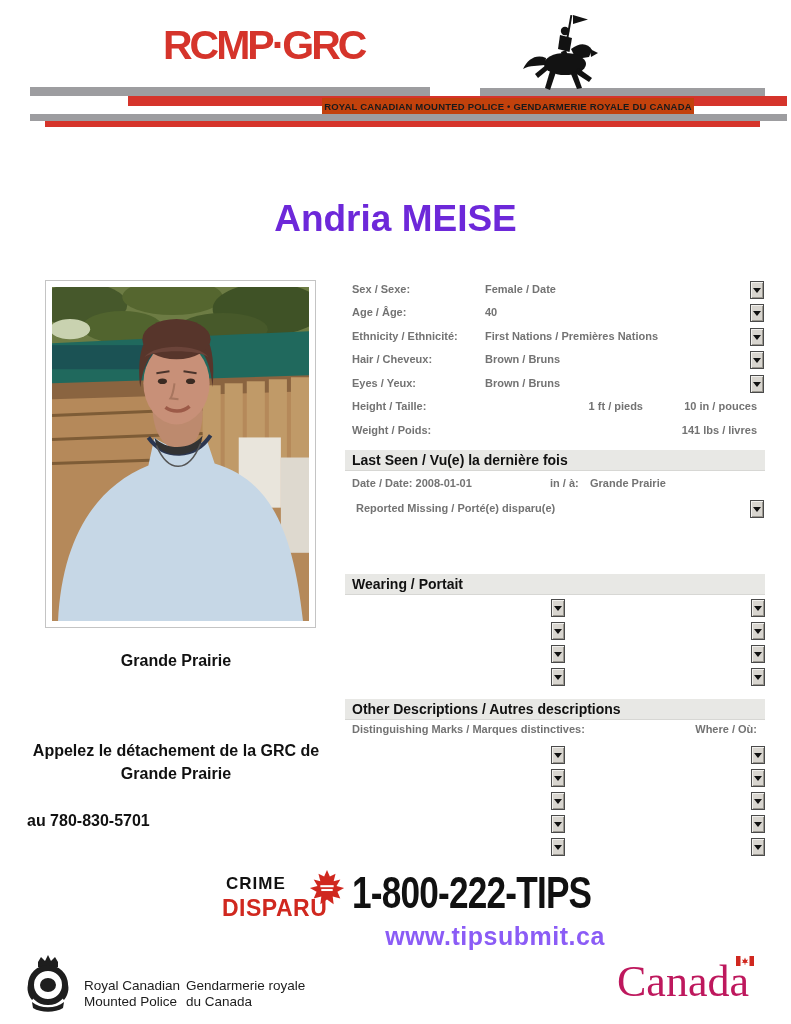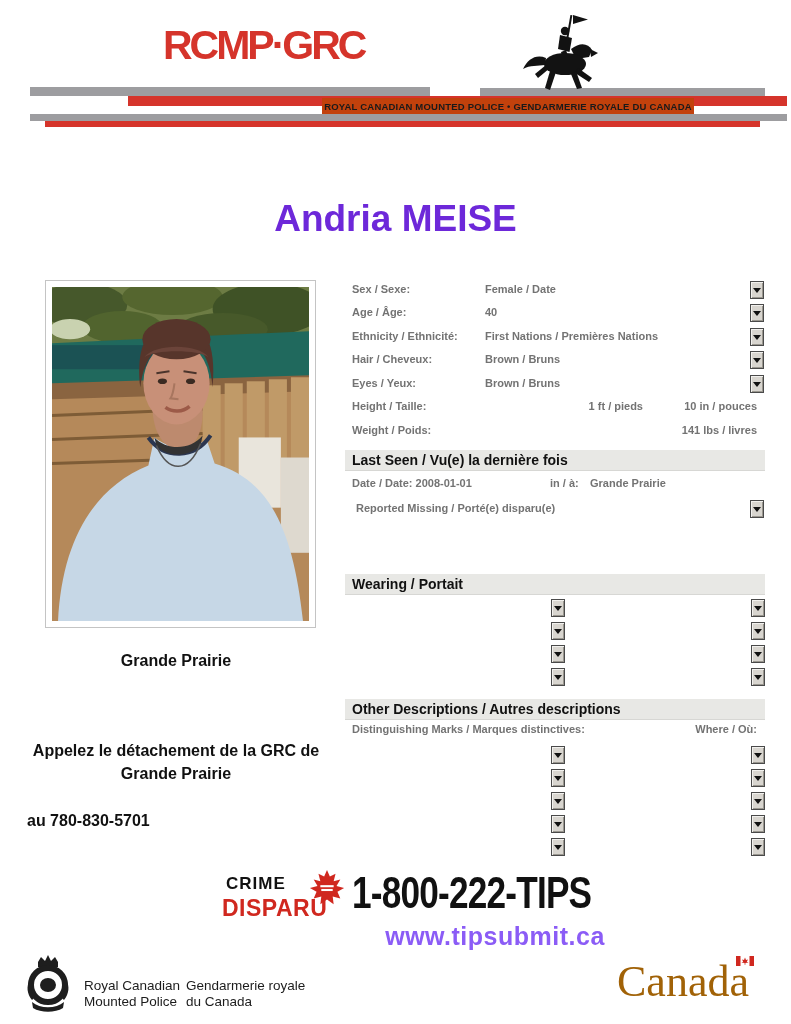--- a/index.html
+++ b/index.html
@@ -78,21 +78,21 @@
     letter-spacing:-1px; color:#111; transform:scaleX(0.8); transform-origin:left center; white-space:nowrap; }
   .cs-web { position:absolute; left:285px; top:922px; width:420px; text-align:center;
     font-size:25px; font-weight:bold; letter-spacing:0.5px; color:#8b5cf6; }
 
   
   .crest { position:absolute; left:22px; top:954px; }
   .foot-col { position:absolute; top:978px; font-size:13.5px; color:#1c1c1c; line-height:16px; }
   .foot-col-1 { left:84px; }
   .foot-col-2 { left:186px; }
   .wordmark { position:absolute; left:617px; top:956px; font-family:"Liberation Serif", serif;
-    font-size:44px; color:#a16207; }
+    font-size:44px; color:#be185d; }
   .wordmark .flag-holder { position:relative; }
   .wordmark svg { position:absolute; top:-1px; right:-5px; }
 </style>
 </head>
 <body>
 
 <div class="page">
 
   <div>
     <div class="stripe" style="left:30px; top:87px; width:400px; height:9px; background:#9d9da0;"></div>

